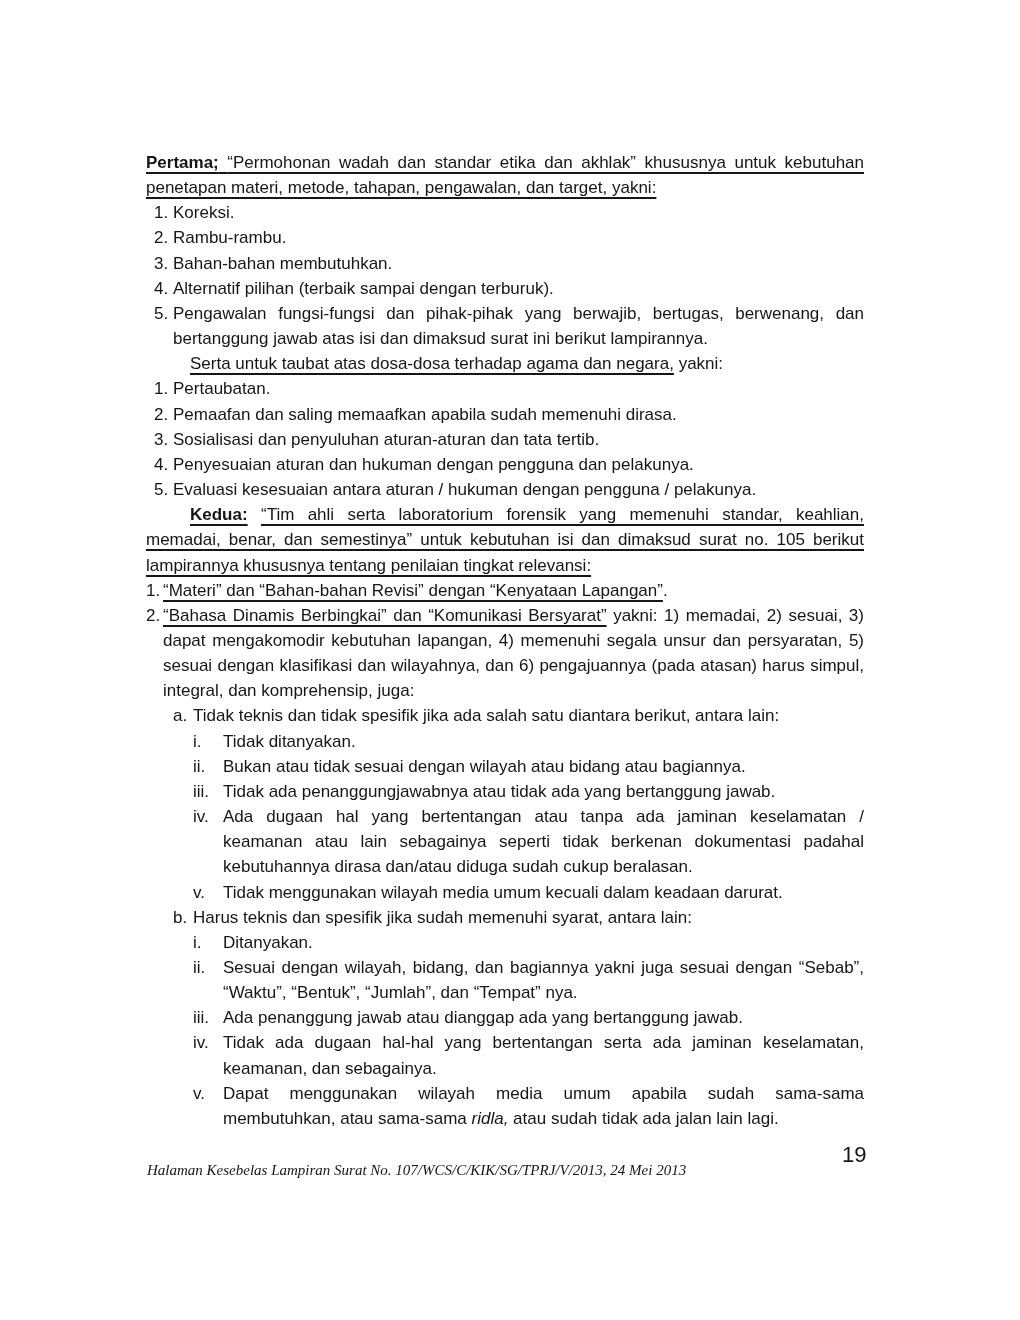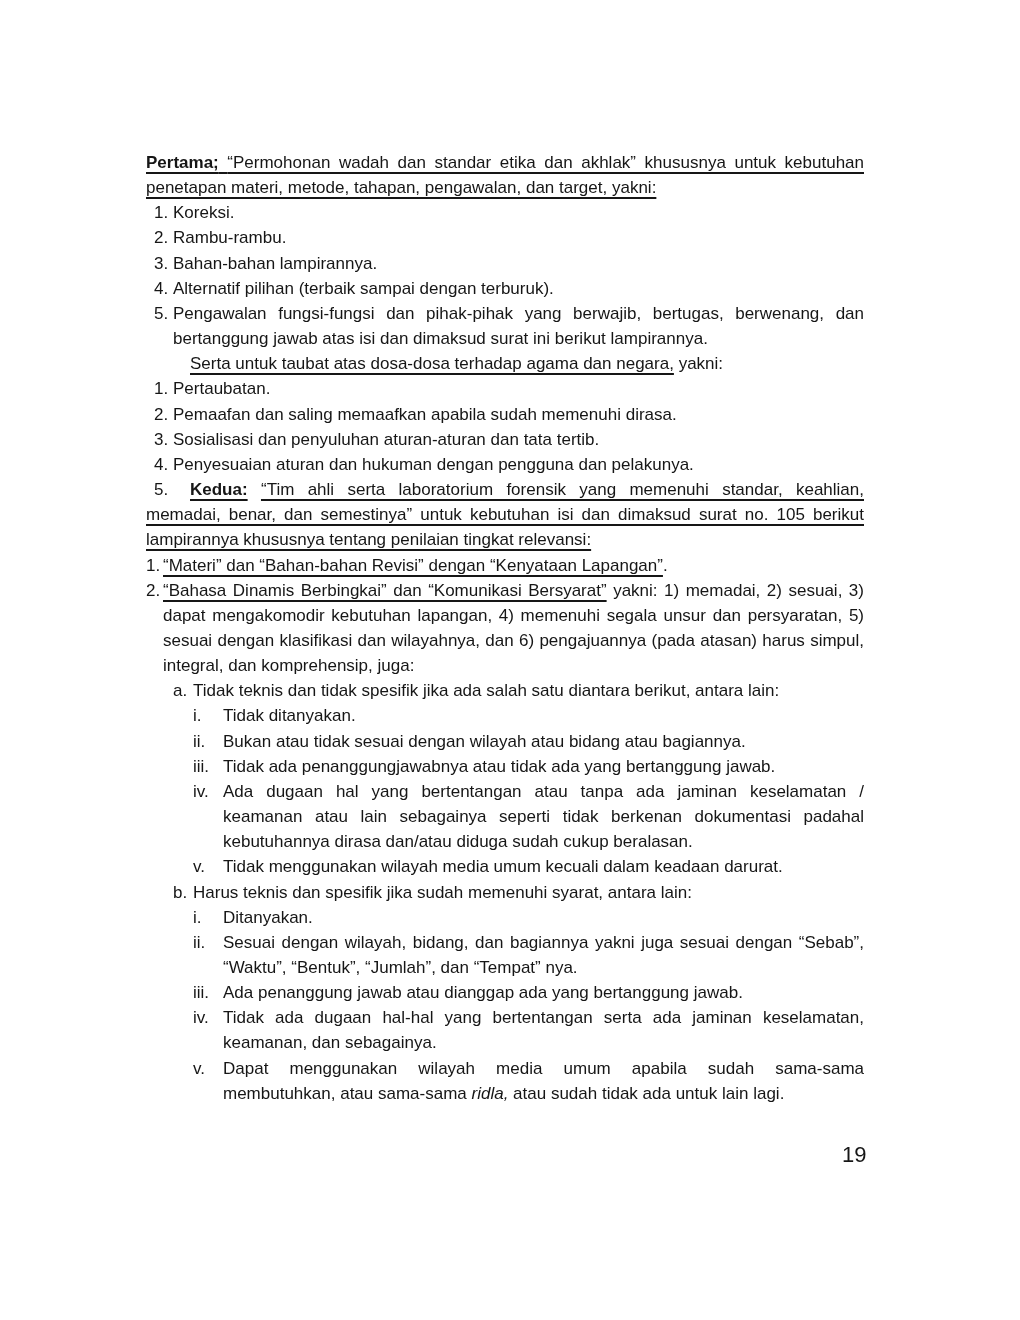--- a/index.html
+++ b/index.html
@@ -58,33 +58,33 @@
 </head>
 <body>
 
 <div class="page">
 
   <p class="para jf u-all"><span class="b">Pertama;</span> <span>“Permohonan wadah dan standar etika dan akhlak” khususnya untuk kebutuhan penetapan materi, metode, tahapan, pengawalan, dan target, yakni:</span></p>
 
   <div>
     <div class="li l1 jf"><span class="mk">1.</span><span class="tx">Koreksi.</span></div>
     <div class="li l1 jf"><span class="mk">2.</span><span class="tx">Rambu-rambu.</span></div>
-    <div class="li l1 jf"><span class="mk">3.</span><span class="tx">Bahan-bahan lampirannya.</span></div>
+    <div class="li l1 jf"><span class="mk">3.</span><span class="tx">Bahan-bahan membutuhkan.</span></div>
     <div class="li l1 jf"><span class="mk">4.</span><span class="tx">Alternatif pilihan (terbaik sampai dengan terburuk).</span></div>
     <div class="li l1 jf"><span class="mk">5.</span><span class="tx">Pengawalan fungsi-fungsi dan pihak-pihak yang berwajib, bertugas, berwenang, dan bertanggung jawab atas isi dan dimaksud surat ini berikut lampirannya.</span></div>
   </div>
 
   <p class="para ind"><span class="u">Serta untuk taubat atas dosa-dosa terhadap agama dan negara,</span> <span>yakni:</span></p>
 
   <div>
     <div class="li l1 jf"><span class="mk">1.</span><span class="tx">Pertaubatan.</span></div>
     <div class="li l1 jf"><span class="mk">2.</span><span class="tx">Pemaafan dan saling memaafkan apabila sudah memenuhi dirasa.</span></div>
     <div class="li l1 jf"><span class="mk">3.</span><span class="tx">Sosialisasi dan penyuluhan aturan-aturan dan tata tertib.</span></div>
     <div class="li l1 jf"><span class="mk">4.</span><span class="tx">Penyesuaian aturan dan hukuman dengan pengguna dan pelakunya.</span></div>
-    <div class="li l1 jf"><span class="mk">5.</span></div>
+    <div class="li l1 jf"><span class="mk">5.</span><span class="tx">Evaluasi kesesuaian antara aturan / hukuman dengan pengguna / pelakunya.</span></div>
   </div>
 
   <p class="para ind jf"><span class="b u">Kedua:</span> <span class="u">“Tim ahli serta laboratorium forensik yang memenuhi standar, keahlian, memadai, benar, dan semestinya” untuk kebutuhan isi dan dimaksud surat no. 105 berikut lampirannya khususnya tentang penilaian tingkat relevansi:</span></p>
 
   <div>
     <div class="li l3 jf"><span class="mk">1.</span><span class="tx"><span class="u">“Materi” dan “Bahan-bahan Revisi” dengan “Kenyataan Lapangan”</span><span>.</span></span></div>
 
     <div class="li l3 jf"><span class="mk">2.</span><span class="tx"><span class="u">“Bahasa Dinamis Berbingkai” dan “Komunikasi Bersyarat”</span> <span>yakni: 1) memadai, 2) sesuai, 3) dapat mengakomodir kebutuhan lapangan, 4) memenuhi segala unsur dan persyaratan, 5) sesuai dengan klasifikasi dan wilayahnya, dan 6) pengajuannya (pada atasan) harus simpul, integral, dan komprehensip, juga:</span></span>
 
       <div class="li la jf"><span class="mk">a.</span><span class="tx">Tidak teknis dan tidak spesifik jika ada salah satu diantara berikut, antara lain:</span>
@@ -93,21 +93,22 @@
         <div class="li lr jf"><span class="mk">iii.</span><span class="tx">Tidak ada penanggungjawabnya atau tidak ada yang bertanggung jawab.</span></div>
         <div class="li lr jf"><span class="mk">iv.</span><span class="tx">Ada dugaan hal yang bertentangan atau tanpa ada jaminan keselamatan / keamanan atau lain sebagainya seperti tidak berkenan dokumentasi padahal kebutuhannya dirasa dan/atau diduga sudah cukup beralasan.</span></div>
         <div class="li lr jf"><span class="mk">v.</span><span class="tx">Tidak menggunakan wilayah media umum kecuali dalam keadaan darurat.</span></div>
       </div>
 
       <div class="li la jf"><span class="mk">b.</span><span class="tx">Harus teknis dan spesifik jika sudah memenuhi syarat, antara lain:</span>
         <div class="li lr jf"><span class="mk">i.</span><span class="tx">Ditanyakan.</span></div>
         <div class="li lr jf"><span class="mk">ii.</span><span class="tx">Sesuai dengan wilayah, bidang, dan bagiannya yakni juga sesuai dengan “Sebab”, “Waktu”, “Bentuk”, “Jumlah”, dan “Tempat” nya.</span></div>
         <div class="li lr jf"><span class="mk">iii.</span><span class="tx">Ada penanggung jawab atau dianggap ada yang bertanggung jawab.</span></div>
         <div class="li lr jf"><span class="mk">iv.</span><span class="tx">Tidak ada dugaan hal-hal yang bertentangan serta ada jaminan keselamatan, keamanan, dan sebagainya.</span></div>
-        <div class="li lr jf"><span class="mk">v.</span><span class="tx"><span>Dapat menggunakan wilayah media umum apabila sudah sama-sama membutuhkan, atau sama-sama </span><i>ridla,</i><span> atau sudah tidak ada untuk lain lagi.</span></span></div>
+        <div class="li lr jf"><span class="mk">v.</span><span class="tx"><span>Dapat menggunakan wilayah media umum apabila sudah sama-sama membutuhkan, atau sama-sama </span><i>ridla,</i><span> atau sudah tidak ada jalan lain lagi.</span></span></div>
       </div>
 
     </div>
   </div>
 
   <div class="pageno">19</div>
+  <div class="footer">Halaman Kesebelas Lampiran Surat No. 107/WCS/C/KIK/SG/TPRJ/V/2013, 24 Mei 2013</div>
 
 </div>
 
 </body></html>

